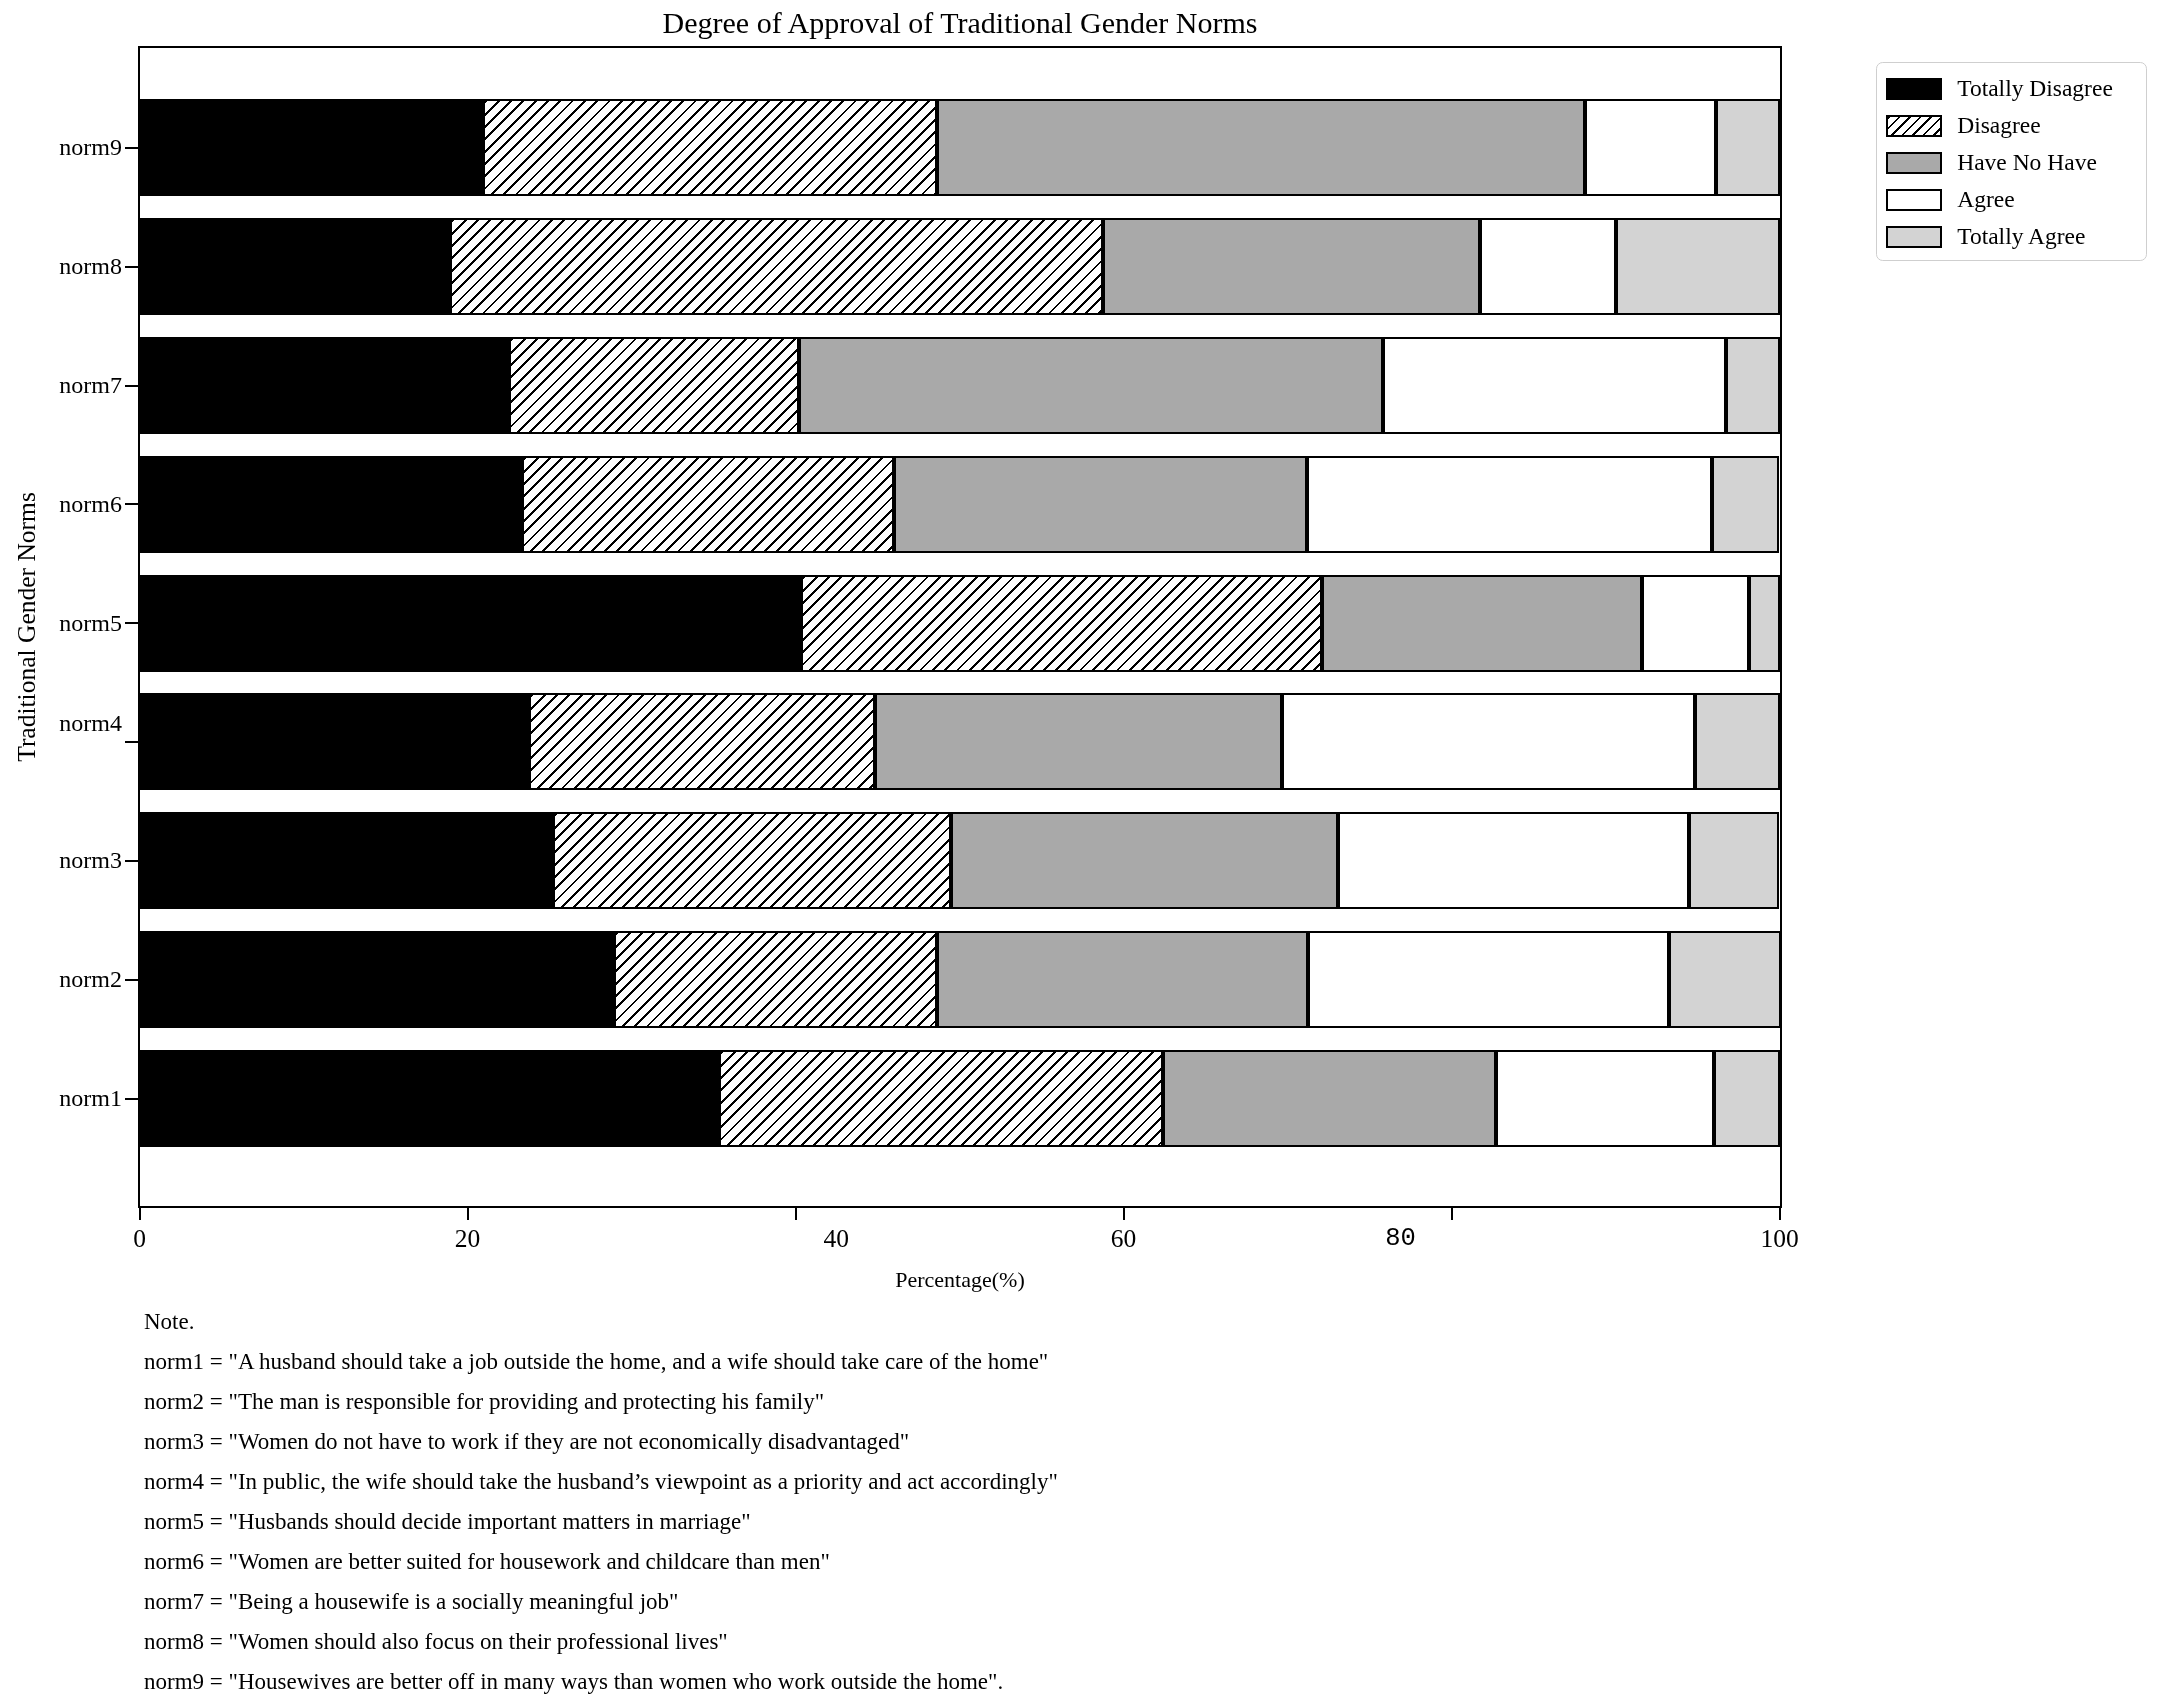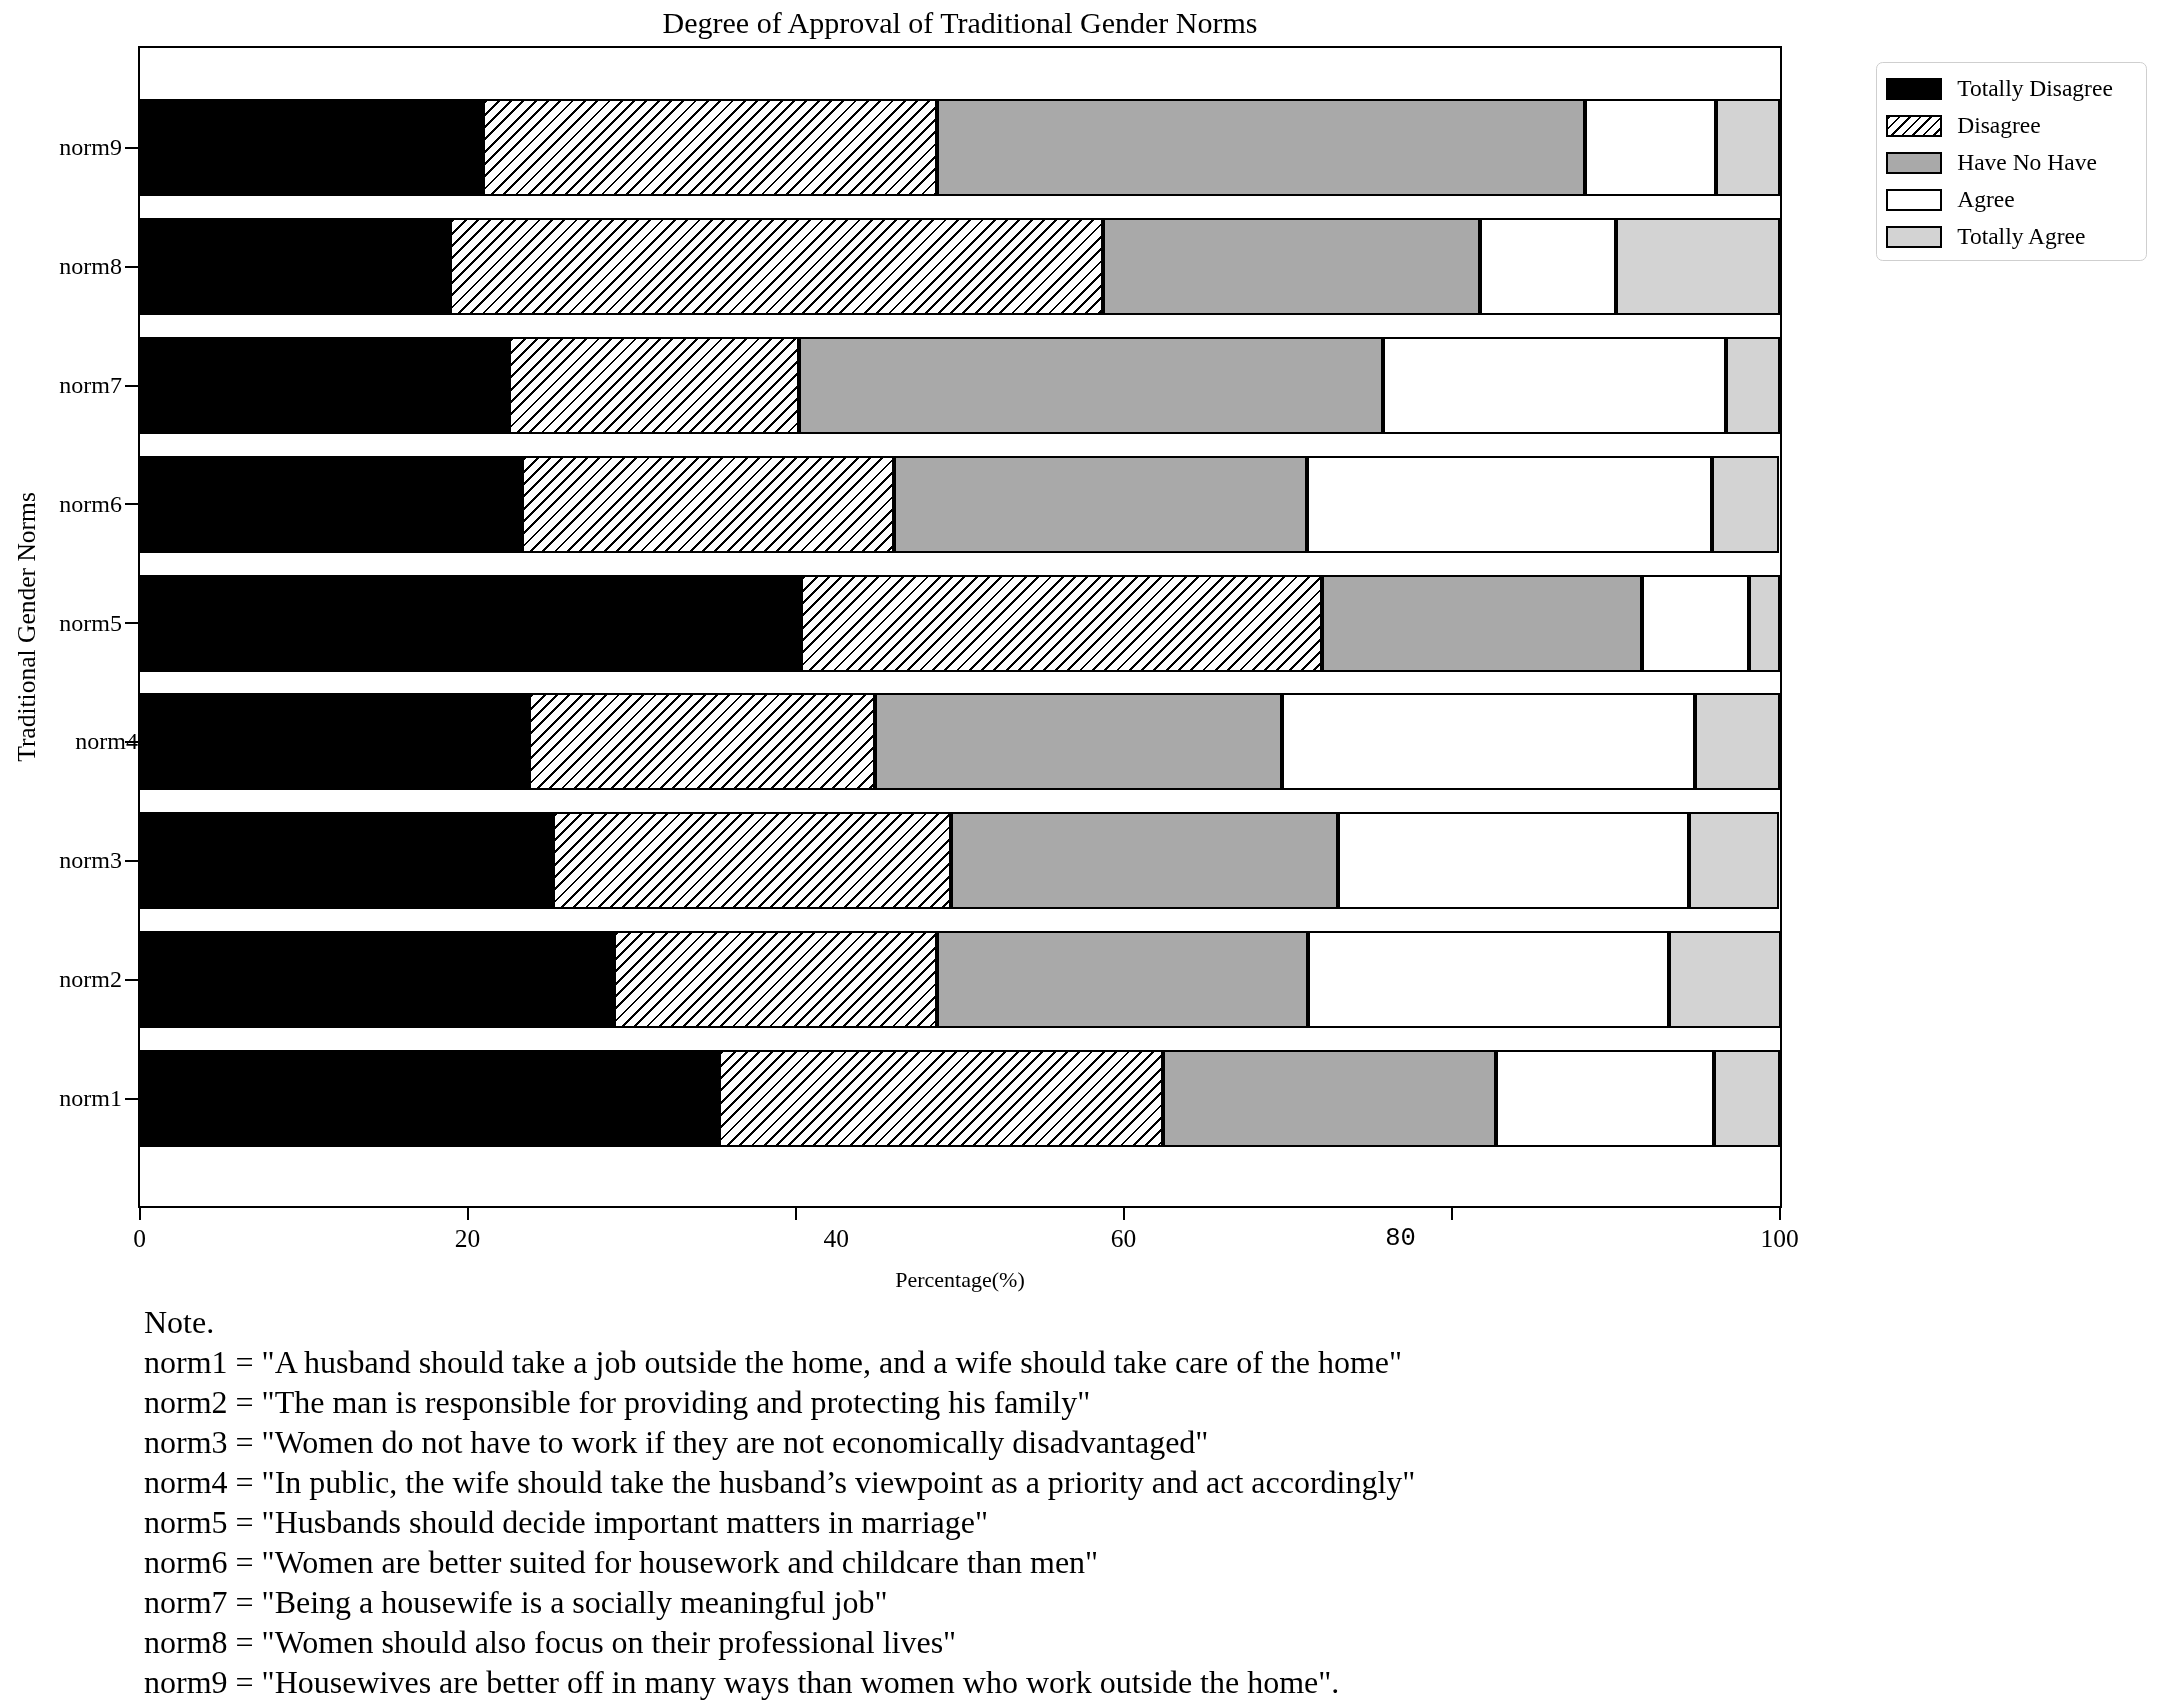--- a/index.html
+++ b/index.html
@@ -55,21 +55,21 @@
     background:#fff;padding:7.4px 0 0 9.4px;
   }
   .legend-item{display:flex;align-items:center;height:37px;}
   .legend-swatch{
     width:56px;height:22px;box-sizing:border-box;border:2px solid #000;
     flex:0 0 auto;
   }
   .legend-label{margin-left:14.8px;font-size:23.5px;white-space:nowrap;}
   .note{
     position:absolute;left:144px;top:1302px;width:1987px;
-    font-size:32px;line-height:40px;
+    font-size:23px;line-height:40px;
   }
   .note-line{white-space:nowrap;}
 </style>
 </head>
 <body>
 
 <div id="canvas">
   <div class="title">Degree of Approval of Traditional Gender Norms</div>
 
   <div class="plot-frame"></div>
@@ -158,21 +158,21 @@
       <div class="ytick-label" style="top: 133px;">norm9</div>
       <div class="ytick-mark" style="top: 266px;"></div>
       <div class="ytick-label" style="top: 252px;">norm8</div>
       <div class="ytick-mark" style="top: 385px;"></div>
       <div class="ytick-label" style="top: 371px;">norm7</div>
       <div class="ytick-mark" style="top: 503px;"></div>
       <div class="ytick-label" style="top: 490px;">norm6</div>
       <div class="ytick-mark" style="top: 622px;"></div>
       <div class="ytick-label" style="top: 609px;">norm5</div>
       <div class="ytick-mark" style="top: 741px;"></div>
-      <div class="ytick-label" style="top: 727px; padding-left: 16px;">norm4</div>
+      <div class="ytick-label" style="top: 709px;">norm4</div>
       <div class="ytick-mark" style="top: 860px;"></div>
       <div class="ytick-label" style="top: 846px;">norm3</div>
       <div class="ytick-mark" style="top: 979px;"></div>
       <div class="ytick-label" style="top: 965px;">norm2</div>
       <div class="ytick-mark" style="top: 1098px;"></div>
       <div class="ytick-label" style="top: 1084px;">norm1</div>
     </div>
 
   <div class="xaxis-label">Percentage(%)</div>
   <div class="yaxis-label">Traditional Gender Norms</div>

